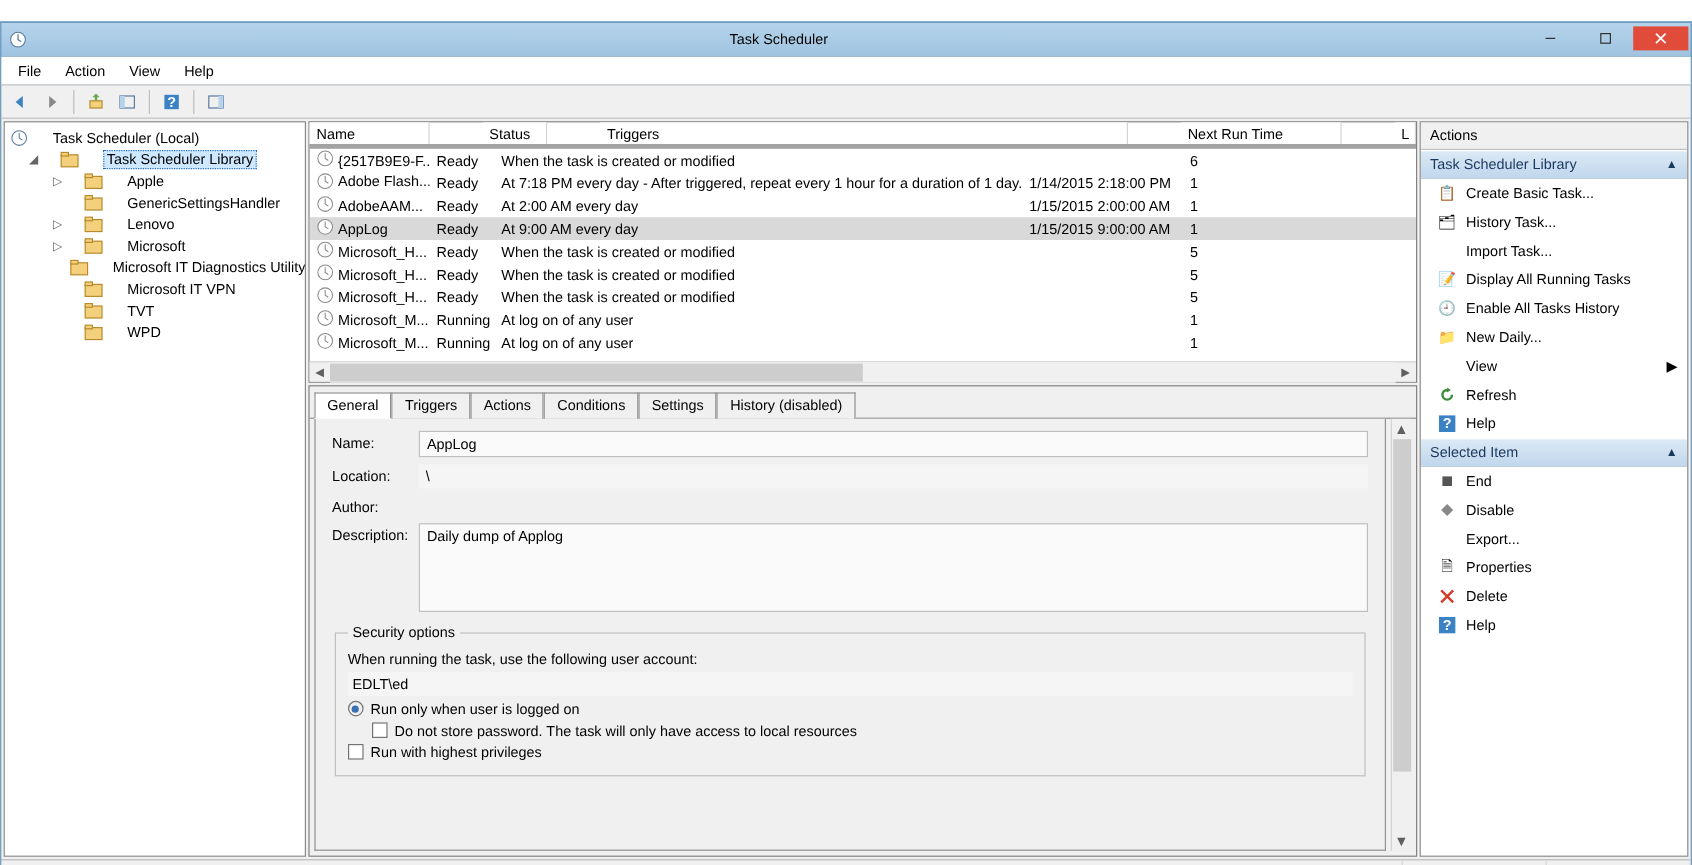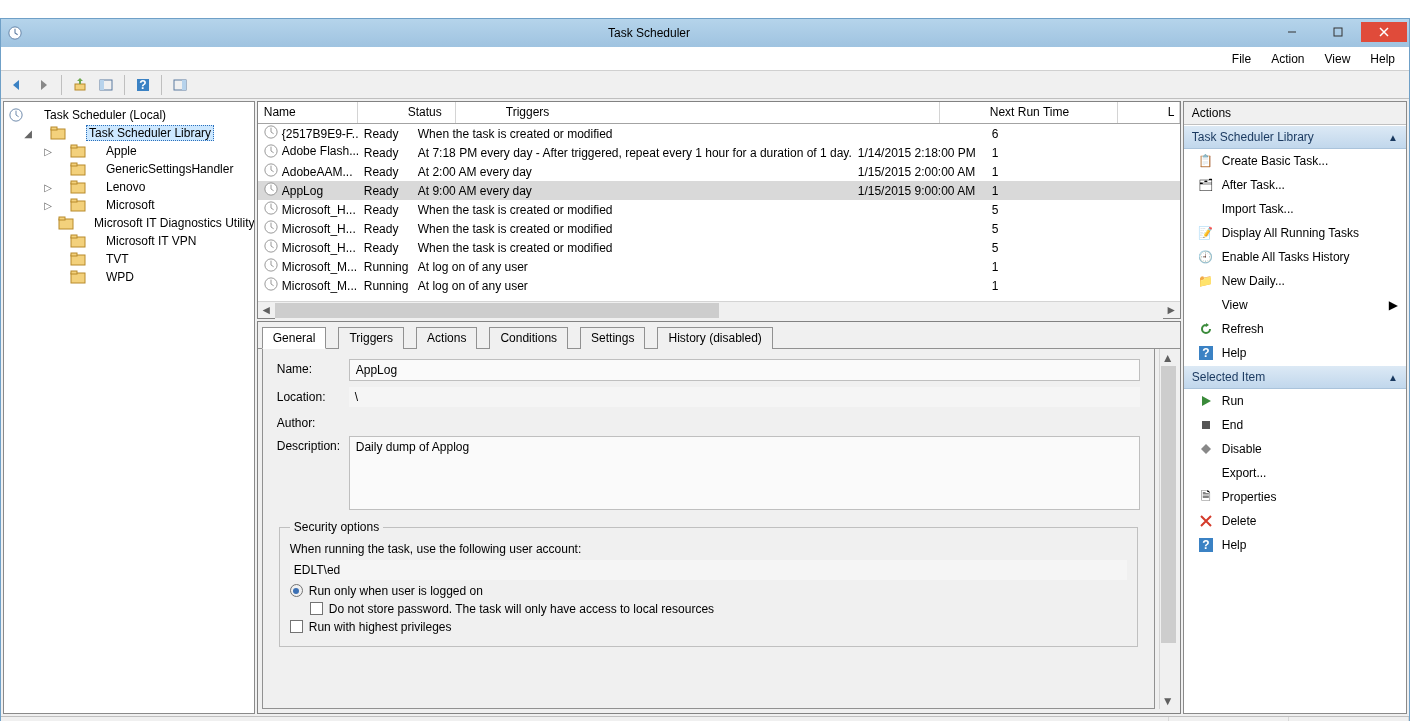--- a/index.html
+++ b/index.html
@@ -4,55 +4,55 @@
 <style>
   * { box-sizing: border-box; font-family: "Segoe UI", Tahoma, sans-serif; font-size: 12px; }
   html, body { margin:0; padding:0; height:100%; width:100%; background:#fff;}
   .window { width:1410px; height:721px; border:1px solid #6fa0c7; background:#0c4a6e; display:flex; flex-direction:column;margin-top:18px; }
   .titlebar { height:28px; background:linear-gradient(#b5d4eb,#9fc3e0); display:flex; align-items:center; position:relative; }
   .titlebar .title-text { flex:1; text-align:center; color:#000; }
   .titlebar .app-icon { width:16px; height:16px; margin:0 6px; display:flex; align-items:center; justify-content:center;}
   .titlebar .win-buttons { display:flex; height:22px; margin-right:2px;}
   .winbtn { width:46px; height:20px; display:flex; align-items:center; justify-content:center; color:#444; cursor:default;}
   .winbtn.close { background:#e04b3a; color:#fff; width:46px;}
-  .menubar { height:24px; background:#fff; display:flex; align-items:center; padding:0 6px; gap:4px; border-bottom:1px solid #d0d0d0;justify-content:flex-end;}
+  .menubar { height:24px; background:#fff; display:flex; align-items:center; padding:0 6px; gap:4px; border-bottom:1px solid #d0d0d0;}
   .menubar .menu-item { padding:2px 8px; cursor:default; }
   .toolbar { height:28px; background:#f0f0f0; border-bottom:1px solid #bfbfbf; display:flex; align-items:center; padding:0 4px; gap:2px;}
   .toolbtn { width:24px; height:22px; border:1px solid transparent; display:flex; align-items:center; justify-content:center; cursor:default;}
   .toolsep { width:1px; height:20px; background:#bfbfbf; margin:0 4px;}
   .content { flex:1; display:flex; background:#f0f0f0; padding:2px; gap:2px; overflow:hidden;}
   .pane { background:#fff; border:1px solid #8a8a8a; display:flex; flex-direction:column; overflow:hidden;}
   .tree-pane { width:332px; padding:4px;}
   .tree { font-size:12px;}
   .tree-row { display:flex; align-items:center; height:18px;gap:16px; }
   .tree-row .exp { width:12px; text-align:center; color:#666; font-size:10px; cursor:default;}
   .tree-row .icon { width:16px; height:16px; margin-right:4px; display:flex; align-items:center; justify-content:center;}
   .tree-row .label { white-space:nowrap; }
   .tree-row.selected .label { background:#cde8ff; border:1px dotted #2a6fbb; padding:0 2px;}
   .indent-1 { padding-left:14px; }
   .indent-2 { padding-left:34px; }
   .middle-pane { flex:1; display:flex; flex-direction:column; gap:2px;}
   .task-list { border:1px solid #828282; background:#fff; height:218px; display:flex; flex-direction:column;}
-  .list-header { display:flex; height:22px; border-bottom:1px solid #a3a3a3;gap:44px;}
+  .list-header { display:flex; height:22px; border-bottom:4px solid #a3a3a3;gap:44px;}
   .list-header .col { border-right:1px solid #d4d4d4; padding:3px 6px; background:#fff; color:#000; overflow:hidden;}
   .list-body { flex:1; overflow:hidden;}
   .list-row { display:flex; height:19px; align-items:center; }
   .list-row.selected { background:#d9d9d9; }
   .list-row .cell { padding:1px 6px; overflow:hidden; white-space:nowrap;}
   .col-name { width:100px;}
   .col-status { width:54px;}
   .col-triggers { width:440px;}
   .col-next { width:134px;}
   .col-last { width:18px;}
   .hscroll { height:17px; background:#f0f0f0; border-top:1px solid #d4d4d4; display:flex; align-items:center;}
   .hscroll .arrow { width:17px; height:17px; display:flex; align-items:center; justify-content:center; color:#606060; cursor:default;}
   .hscroll .track { flex:1; background:#f0f0f0; height:17px; position:relative;}
   .hscroll .thumb { position:absolute; left:0; width:50%; height:15px; top:1px; background:#cdcdcd;}
   .details-pane { border:1px solid #828282; flex:1; display:flex; flex-direction:column; background:#f0f0f0; }
-  .tabs { display:flex; padding:4px 4px 0 4px; gap:12px;}
+  .tabs { display:flex; padding:4px 4px 0 4px; gap:0;}
   .tab { padding:3px 10px; border:1px solid #919191; background:#f0f0f0; cursor:default; border-bottom:none; position:relative; top:1px;}
   .tab.active { background:#fff; border-bottom:1px solid #fff; z-index:2;}
   .tab-body-wrap { flex:1; display:flex; border-top:1px solid #919191;}
   .tab-body { flex:1; background:#f0f0f0; padding:10px 14px; overflow:hidden; border:1px solid #919191; border-top:none; margin:0 4px 4px 4px;}
   .vscroll { width:17px; background:#f0f0f0; border-left:1px solid #d4d4d4; margin:0 4px 4px 0;}
   .vscroll .varrow{height:17px;display:flex;align-items:center;justify-content:center;color:#606060;}
   .vscroll .vtrack{height:calc(100% - 34px);background:#f0f0f0;position:relative;}
   .vscroll .vthumb{position:absolute;top:0;width:15px;left:1px;height:85%;background:#cdcdcd;}
   .form-row { display:flex; align-items:flex-start; margin-bottom:6px;}
   .form-row .flabel { width:72px; padding-top:3px;}
@@ -465,21 +465,21 @@
         <div class="action-group-header">
           <span>Task Scheduler Library</span>
             <span class="tri">▲</span>
         </div>
         <div class="action-item">
             <span class="aicon">📋</span>
             <span>Create Basic Task...</span>
           </div>
         <div class="action-item">
             <span class="aicon">🗂</span>
-            <span>After Task...</span>
+            <span>History Task...</span>
           </div>
         <div class="action-item">
             <span class="aicon"></span>
             <span>Import Task...</span>
           </div>
         <div class="action-item">
             <span class="aicon">📝</span>
             <span>Display All Running Tasks</span>
           </div>
         <div class="action-item">
@@ -511,28 +511,20 @@
                 <text x="7" y="11" text-anchor="middle" fill="#fff" font-size="11" font-weight="bold">?</text>
               </svg>
             </span>
             <span>Help</span>
           </div>
 
         <div class="action-group-header">
           <span>Selected Item</span>
             <span class="tri">▲</span>
         </div>
-        <div class="action-item">
-            <span class="aicon">
-              <svg width="12" height="12">
-                <path d="M2 1l9 5-9 5z" fill="#3a8a3a"></path>
-              </svg>
-            </span>
-            <span>Run</span>
-          </div>
         <div class="action-item">
             <span class="aicon">
               <svg width="12" height="12">
                 <rect x="2" y="2" width="8" height="8" fill="#555"></rect>
               </svg>
             </span>
             <span>End</span>
           </div>
         <div class="action-item">
             <span class="aicon">

